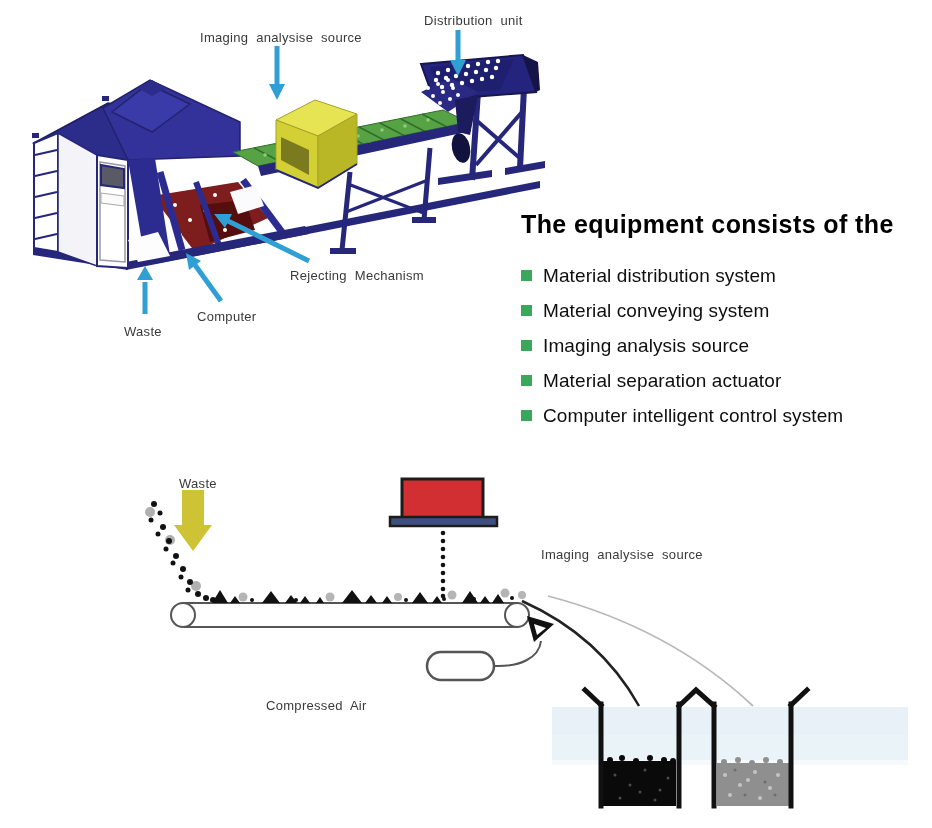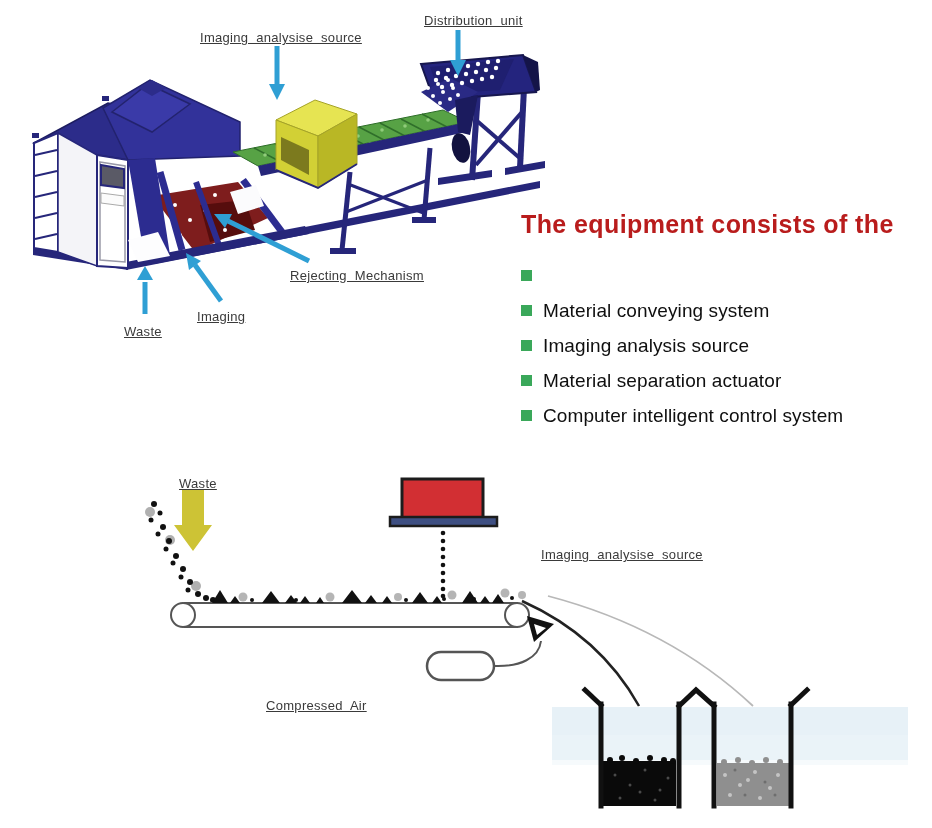--- a/index.html
+++ b/index.html
@@ -3,25 +3,25 @@
 <meta charset="utf-8">
 <style>
   html,body{margin:0;padding:0;background:#ffffff;}
   .canvas{
     position:relative;width:932px;height:828px;background:#ffffff;overflow:hidden;
     font-family:"Liberation Sans","DejaVu Sans",sans-serif;
   }
   .art{position:absolute;left:0;top:0;width:932px;height:828px;}
   .lbl{
     position:absolute;font-size:13px;color:#3a3a3a;white-space:nowrap;
-    letter-spacing:.3px;word-spacing:4px;text-decoration:underline;
+    letter-spacing:.3px;word-spacing:4px;
   }
   .parts{position:absolute;left:521px;top:206px;width:405px;}
   .parts-heading{
-    margin:0;font-size:25px;font-weight:bold;line-height:37px;color:#b91c1c;
+    margin:0;font-size:25px;font-weight:bold;line-height:37px;color:#000000;
     letter-spacing:.4px;
   }
   .parts-list{list-style:none;margin:15px 0 0 0;padding:0;}
   .parts-list li{
     display:flex;align-items:center;height:35px;font-size:19px;color:#0f0f0f;
     letter-spacing:.1px;
   }
   .bullet{
     display:inline-block;width:11px;height:11px;background:#3aa85a;
     margin-right:11px;flex:0 0 auto;
@@ -340,30 +340,31 @@
           <line x1="791" y1="704" x2="791" y2="806"></line>
           <line x1="791" y1="705" x2="807" y2="690"></line>
         </g>
       </g>
     </g>
   </svg>
 
   <div class="lbl" style="left:200px;top:30px;">Imaging analysise source</div>
   <div class="lbl" style="left:424px;top:13px;">Distribution unit</div>
   <div class="lbl" style="left:262px;top:268px;margin-left:28px;">Rejecting Mechanism</div>
-  <div class="lbl" style="left:197px;top:309px;">Imaging</div>
+  <div class="lbl" style="left:197px;top:309px;">Computer</div>
   <div class="lbl" style="left:124px;top:324px;">Waste</div>
 
   <div class="parts">
     <h2 class="parts-heading">
       <span>The equipment consists of the</span><br>
     </h2>
     <ul class="parts-list">
       <li>
         <span class="bullet"></span>
+        <span>Material distribution system</span>
       </li>
       <li>
         <span class="bullet"></span>
         <span>Material conveying system</span>
       </li>
       <li>
         <span class="bullet"></span>
         <span>Imaging analysis source</span>
       </li>
       <li>

